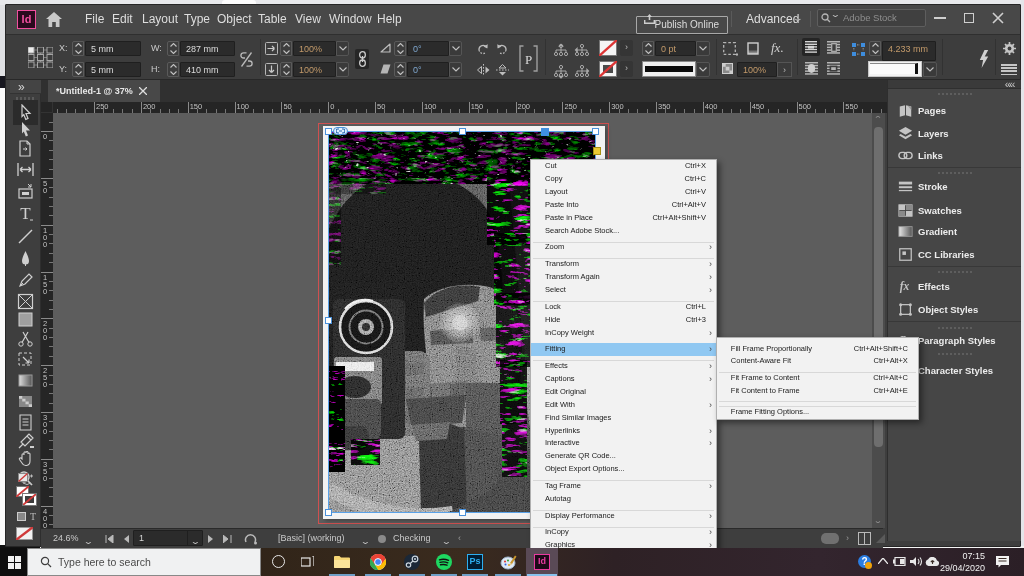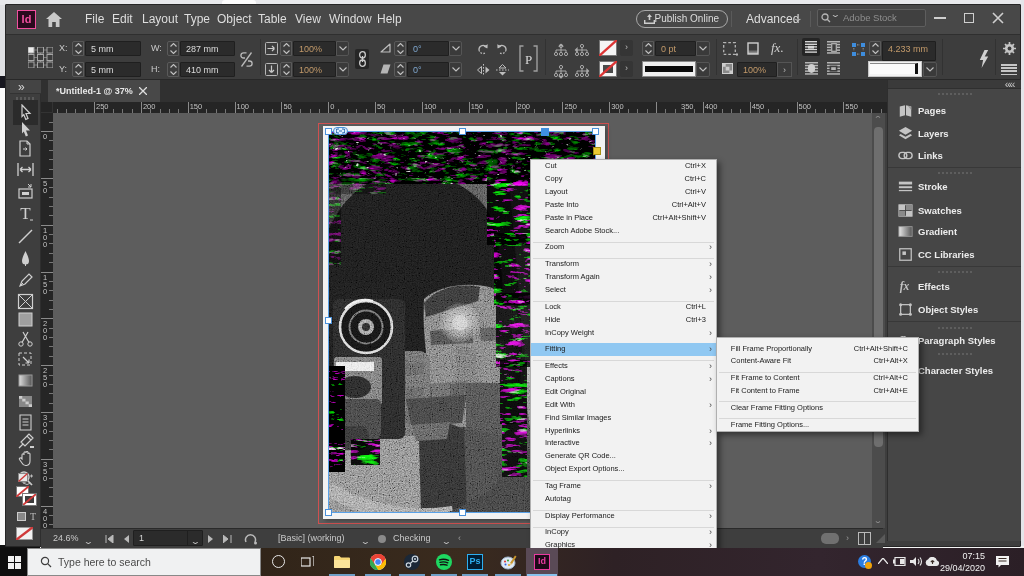--- a/index.html
+++ b/index.html
@@ -55,21 +55,21 @@
       </svg>
 <div class="menu" style="left:79px">File</div>
 <div class="menu" style="left:106px">Edit</div>
 <div class="menu" style="left:136px">Layout</div>
 <div class="menu" style="left:178px">Type</div>
 <div class="menu" style="left:211px">Object</div>
 <div class="menu" style="left:252px">Table</div>
 <div class="menu" style="left:289px">View</div>
 <div class="menu" style="left:323px">Window</div>
 <div class="menu" style="left:371px">Help</div>
-<div class="a" style="left:630px;top:5px;width:92px;height:18px;border:1px solid #a8a8a8;border-radius:9px;color:#dcdcdc;font-size:10px;line-height:16px;text-align:right;padding-right:8px">Publish Online</div>
+<div class="a" style="left:630px;top:11px;width:92px;height:18px;border:1px solid #a8a8a8;border-radius:1px;color:#dcdcdc;font-size:10px;line-height:16px;text-align:right;padding-right:8px">Publish Online</div>
 <svg class="ic" style="left:638px;top:9px" width="11" height="10" viewBox="0 0 11 10">
         <path d="M5.5 0 L8 3 L6.3 3 L6.3 6 L4.7 6 L4.7 3 L3 3 Z M0 6 L1.4 6 L1.4 8.6 L9.6 8.6 L9.6 6 L11 6 L11 10 L0 10 Z" fill="#cecece"></path>
       </svg>
 <div class="a" style="left:725px;top:6px;width:1px;height:16px;background:#5a5a5a"></div>
 <div class="menu" style="left:740px">Advanced</div>
 <div class="chev" style="left:788px;top:8px;font-size:9px">⌄</div>
 <div class="a" style="left:804px;top:6px;width:1px;height:16px;background:#5a5a5a"></div>
 <div class="a" style="left:811px;top:4px;width:109px;height:18px;background:#404040;border:1px solid #5e5e5e;border-radius:2px"></div>
 <svg class="ic" style="left:815px;top:8px" width="10" height="10" viewBox="0 0 10 10">
         <circle cx="4" cy="4" r="3" fill="none" stroke="#b5b5b5" stroke-width="1.3"></circle>
@@ -553,21 +553,21 @@
       <div class="a" style="left:540.1px;top:7px;width:1px;height:4px;background:#777"></div>
       <div class="a" style="left:549.4px;top:7px;width:1px;height:4px;background:#777"></div>
       <div class="a" style="left:558.8px;top:7px;width:1px;height:4px;background:#777"></div>
       <div class="a" style="left:568.2px;top:0;width:1px;height:11px;background:#8a8a8a"></div>
       <div class="rlab" style="left:570.2px;top:0.5px">300</div>
       <div class="a" style="left:577.5px;top:7px;width:1px;height:4px;background:#777"></div>
       <div class="a" style="left:586.9px;top:7px;width:1px;height:4px;background:#777"></div>
       <div class="a" style="left:596.3px;top:7px;width:1px;height:4px;background:#777"></div>
       <div class="a" style="left:605.6px;top:7px;width:1px;height:4px;background:#777"></div>
       <div class="a" style="left:615.0px;top:0;width:1px;height:11px;background:#8a8a8a"></div>
-      <div class="rlab" style="left:640px;top:0.5px">350</div>
+      <div class="rlab" style="left:617.0px;top:0.5px">350</div>
       <div class="a" style="left:624.4px;top:7px;width:1px;height:4px;background:#777"></div>
       <div class="a" style="left:633.7px;top:7px;width:1px;height:4px;background:#777"></div>
       <div class="a" style="left:643.1px;top:7px;width:1px;height:4px;background:#777"></div>
       <div class="a" style="left:652.5px;top:7px;width:1px;height:4px;background:#777"></div>
       <div class="a" style="left:661.8px;top:0;width:1px;height:11px;background:#8a8a8a"></div>
       <div class="rlab" style="left:663.8px;top:0.5px">400</div>
       <div class="a" style="left:671.2px;top:7px;width:1px;height:4px;background:#777"></div>
       <div class="a" style="left:680.6px;top:7px;width:1px;height:4px;background:#777"></div>
       <div class="a" style="left:689.9px;top:7px;width:1px;height:4px;background:#777"></div>
       <div class="a" style="left:699.3px;top:7px;width:1px;height:4px;background:#777"></div>
@@ -1034,23 +1034,20 @@
 <div class="msep" style="height:4.2px"></div>
 <div class="mi" style="height:12.7px;line-height:12.7px">
       <span class="lab">Fit Frame to Content</span>
       <span class="sc">Ctrl+Alt+C</span>
     </div>
 <div class="mi" style="height:12.7px;line-height:12.7px">
       <span class="lab">Fit Content to Frame</span>
       <span class="sc">Ctrl+Alt+E</span>
     </div>
 <div class="msep" style="height:4.2px"></div>
-<div class="mi" style="height:12.7px;line-height:12.7px">
-      <span class="lab">Clear Frame Fitting Options</span>
-    </div>
 <div class="msep" style="height:4.2px"></div>
 <div class="mi" style="height:12.7px;line-height:12.7px">
       <span class="lab">Frame Fitting Options...</span>
     </div>
 </div>
 <div id="taskbar">
 <div class="a" style="left:0;top:0;width:27px;height:28px;background:#0e0e0e"></div>
 <svg class="ic" style="left:8px;top:8px" width="13" height="13" viewBox="0 0 13 13">
       <rect x="0" y="0" width="6" height="6" fill="#f2f2f2"></rect>
       <rect x="7" y="0" width="6" height="6" fill="#f2f2f2"></rect>

